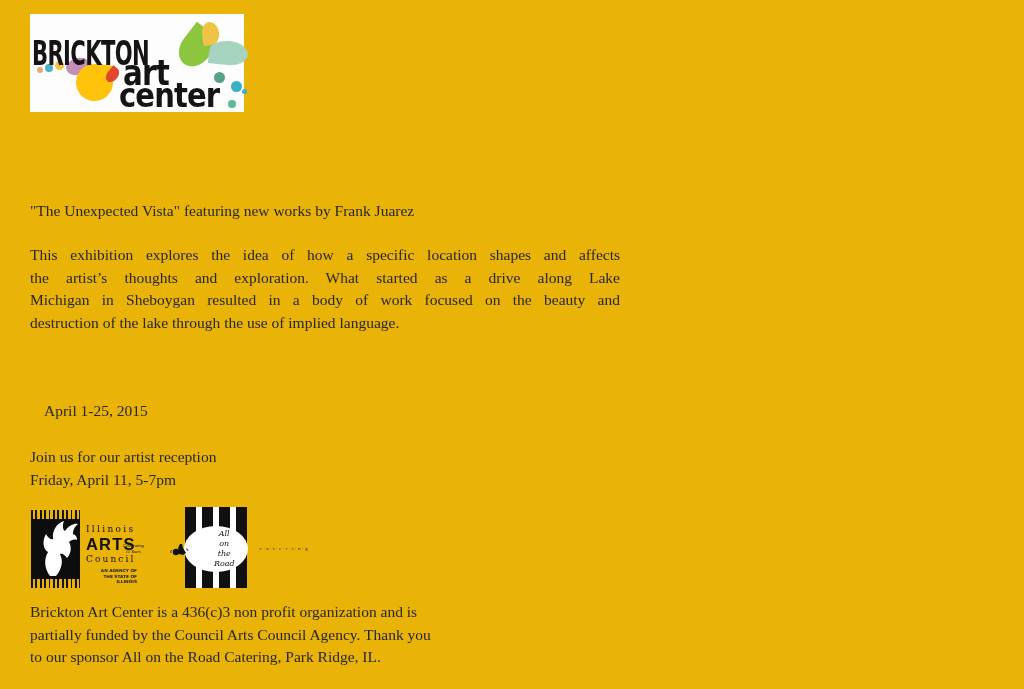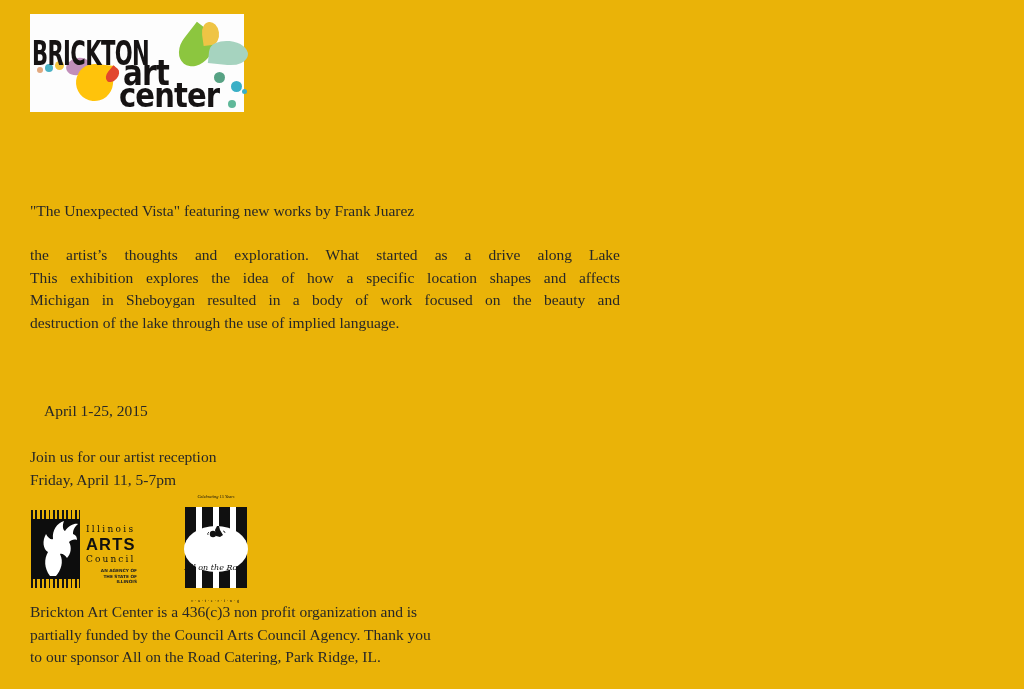--- a/index.html
+++ b/index.html
@@ -76,22 +76,22 @@
   .iac-agency { margin-top: 3px; text-align: right; font-family: "DejaVu Sans", sans-serif; font-weight: bold; font-size: 4.3px; line-height: 5.6px; color: #222; }
 
   
   .cat {
     position: absolute; left: 185px; top: 507px; width: 62px; height: 81px;
     background: repeating-linear-gradient(90deg, #101010 0 11px, #ffffff 11px 17px);
   }
   .cat-ellipse {
     position: absolute; left: -1px; top: 19px; width: 64px; height: 46px;
     background: #ffffff; border-radius: 50%;
-    display: flex; flex-direction: column; align-items: center; justify-content: center;
-    text-align: right; color: #111; gap: 25px;
+    display: flex; flex-direction: row; align-items: center; justify-content: center;
+    text-align: center; color: #111; gap: 25px;
   }
   .cat-tag  { font-size: 4.4px; line-height: 6px; font-style: italic; }
   .cat-gfx  { height: 13px; }
   .cat-name { font-size: 8px; line-height: 10px; font-style: italic; font-family: "DejaVu Serif", serif; }
   .cat-cat  { font-size: 4.6px; line-height: 6px; letter-spacing: 1.6px; }
 </style>
 </head>
 <body>
 
 <div class="page">
@@ -112,22 +112,22 @@
     <span class="dot d-tiny"></span>
     <div class="bword b1">BRICKTON</div>
     <div class="bword b2">art</div>
     <div class="bword b3">center</div>
   </div>
 
 
   <div class="abs txt title">"The Unexpected Vista" featuring new works by Frank Juarez</div>
 
   <div class="abs txt para">
+    <div class="jline">This exhibition explores the idea of how a specific location shapes and affects</div>
     <div class="jline">the artist’s thoughts and exploration. What started as a drive along Lake</div>
-    <div class="jline">This exhibition explores the idea of how a specific location shapes and affects</div>
     <div class="jline">Michigan in Sheboygan resulted in a body of work focused on the beauty and</div>
     <div>destruction of the lake through the use of implied language.</div>
   </div>
 
   <div class="abs txt dates">April 1-25, 2015</div>
 
   <div class="abs txt reception">
     <div>Join us for our artist reception</div>
     <div>Friday, April 11, 5-7pm</div>
   </div>

